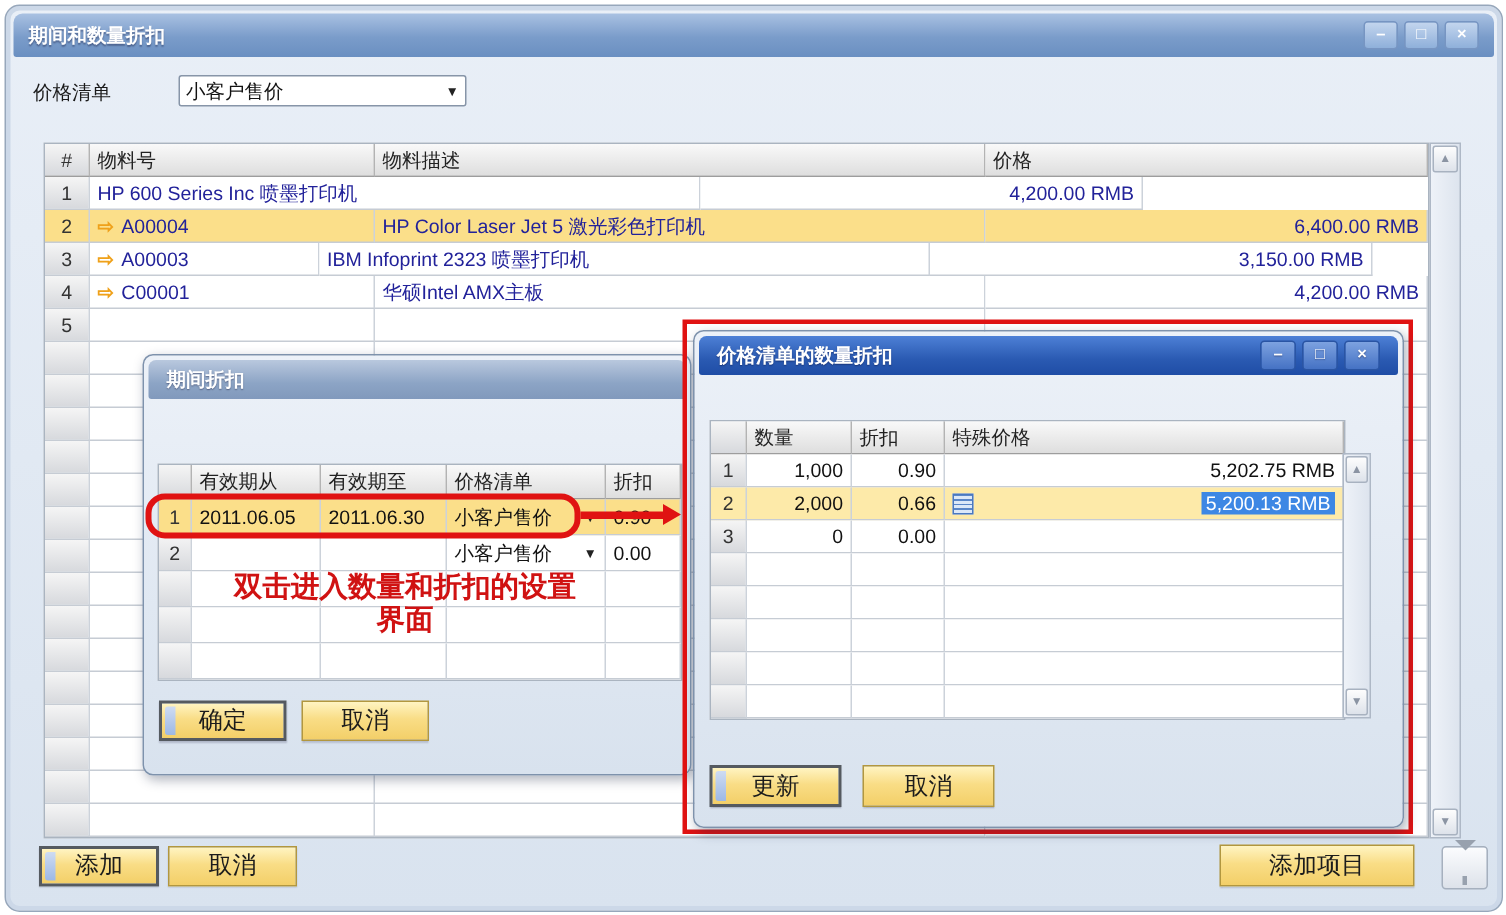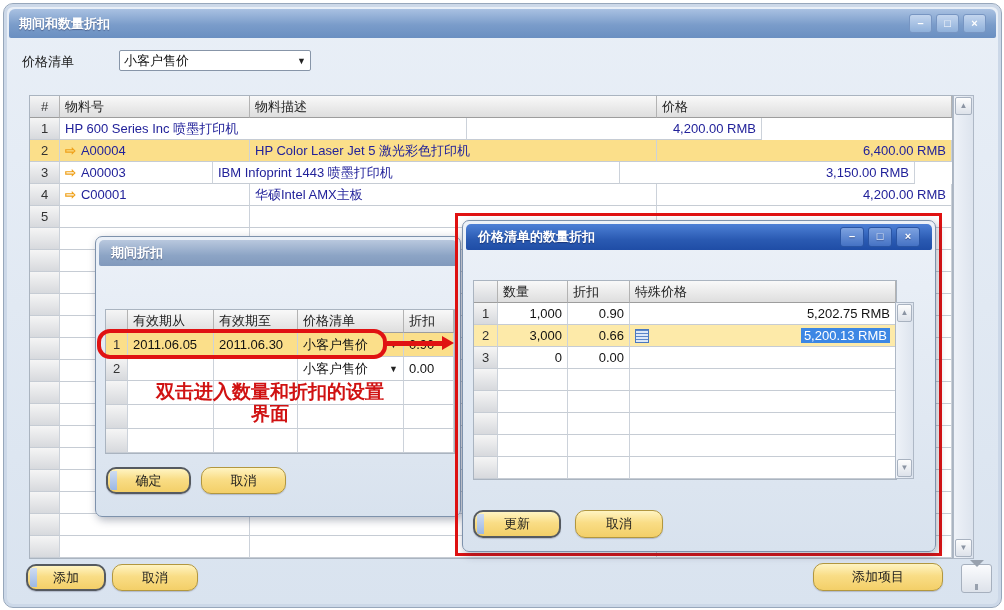--- a/index.html
+++ b/index.html
@@ -34,22 +34,22 @@
   .combo-cell-dd{margin-left:auto;font-size:9px;color:#222;}
   
   .rows-m .row{height:22px;} .rows-p .row{height:24px;} .rows-q .row{height:22px;}
   .hdr-m,.hdr-q{height:22px;} .hdr-p{height:23px;}
   
   .sbar{position:absolute;background:linear-gradient(90deg,#eef2f8,#dde4ee);border:1px solid #aeb8c6;box-sizing:border-box;}
   .sb-btn{position:absolute;left:1px;right:1px;height:16px;background:linear-gradient(#fdfdfd,#dde2ea);
     border:1px solid #a8b2c0;border-radius:2px;color:#8b94a3;font-size:8px;text-align:center;line-height:15px;}
   .sb-up{top:1px;} .sb-dn{bottom:1px;}
   
-  .btn{position:absolute;background:linear-gradient(#fff4c2,#f9dd86 45%,#f3cf68);border:1px solid #b2973f;border-radius:10px;
-    font-size:13px;color:#1c1c1c;text-align:center;box-sizing:border-box;display:flex;align-items:center;justify-content:center;
+  .btn{position:absolute;background:linear-gradient(#fff4c2,#f9dd86 45%,#f3cf68);border:1px solid #b2973f;border-radius:0;
+    font-size:16px;color:#1c1c1c;text-align:center;box-sizing:border-box;display:flex;align-items:center;justify-content:center;
     font-family:"Liberation Sans",sans-serif;box-shadow:0 1px 1px rgba(60,60,90,.25);}
   .btn.default{border:2px solid #555a60;}
   .btn.default::before{content:"";position:absolute;left:2px;top:2px;bottom:2px;width:7px;border-radius:2px 0 0 2px;
     background:linear-gradient(#cfdcf2,#9db8e4);}
   .toolbtn{position:absolute;background:linear-gradient(#fbfcfe,#dde2ea);border:1px solid #a6b0be;border-radius:3px;
     display:flex;align-items:center;justify-content:center;flex-direction:column;}
   .funnel-top{width:0;height:0;border-left:7px solid transparent;border-right:7px solid transparent;border-top:7px solid #98a1ae;}
   .funnel-stem{width:3px;height:6px;background:#98a1ae;margin-top:-1px;}
   
   .dialog{position:absolute;border:1px solid #7e92ac;border-radius:7px;background:linear-gradient(#ecf1f8,#d8e2ee);
@@ -114,21 +114,21 @@
             </div>
           <div class="cell navy" style="width:407px">HP Color Laser Jet 5 激光彩色打印机</div>
           <div class="cell navy r" style="width:295px">6,400.00 RMB</div>
         </div>
         <div class="row">
           <div class="cell numcell" style="width:30px">3</div>
           <div class="cell navy" style="width:153px">
               <span class="link-arrow"></span>
               <span>A00003</span>
             </div>
-          <div class="cell navy" style="width:407px">IBM Infoprint 1443 喷墨打印机</div>
+          <div class="cell navy" style="width:407px">IBM Infoprint 2323 喷墨打印机</div>
           <div class="cell navy r" style="width:295px">3,150.00 RMB</div>
         </div>
         <div class="row">
           <div class="cell numcell" style="width:30px">4</div>
           <div class="cell navy" style="width:190px">
               <span class="link-arrow"></span>
               <span>C00001</span>
             </div>
           <div class="cell navy" style="width:407px">华硕Intel AMX主板</div>
           <div class="cell navy r" style="width:295px">4,200.00 RMB</div>
@@ -331,21 +331,21 @@
         </div>
         <div class="rows-q">
           <div class="row">
             <div class="cell numcell" style="width:24px">1</div>
             <div class="cell r" style="width:70px">1,000</div>
             <div class="cell r" style="width:62px">0.90</div>
             <div class="cell r" style="width:266px">5,202.75 RMB</div>
           </div>
           <div class="row hl-light">
             <div class="cell numcell" style="width:24px">2</div>
-            <div class="cell r" style="width:70px">3,000</div>
+            <div class="cell r" style="width:70px">2,000</div>
             <div class="cell r" style="width:62px">0.66</div>
             <div class="cell" style="width:266px">
               <span class="calc-icon"></span>
               <span class="sel" style="margin-left:auto;">5,200.13 RMB</span>
             </div>
           </div>
           <div class="row">
             <div class="cell numcell" style="width:24px">3</div>
             <div class="cell r" style="width:70px">0</div>
             <div class="cell r" style="width:62px">0.00</div>

